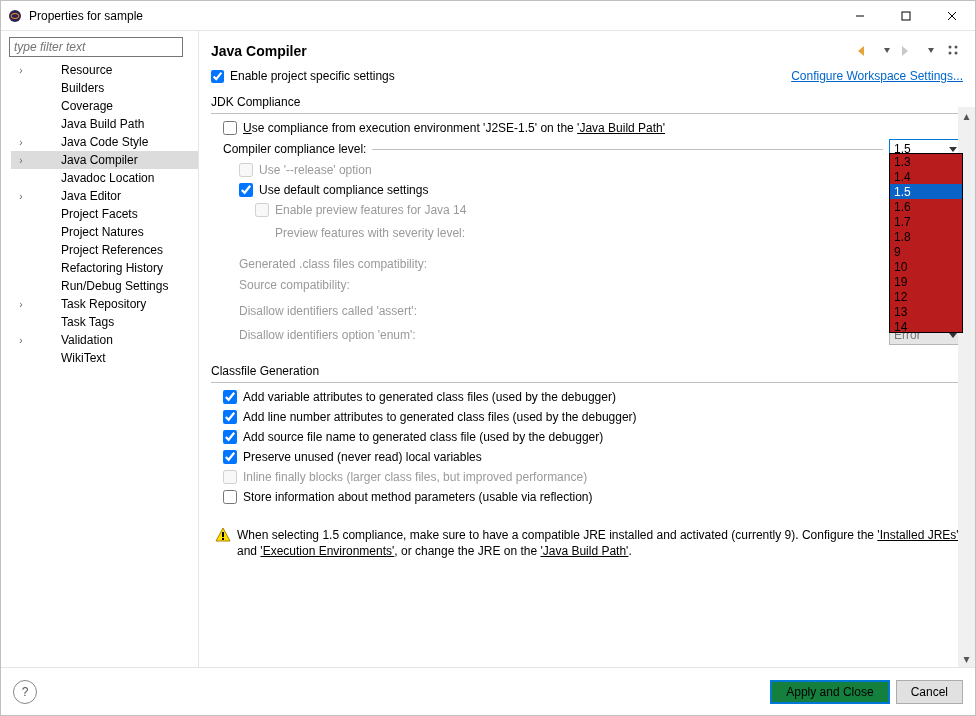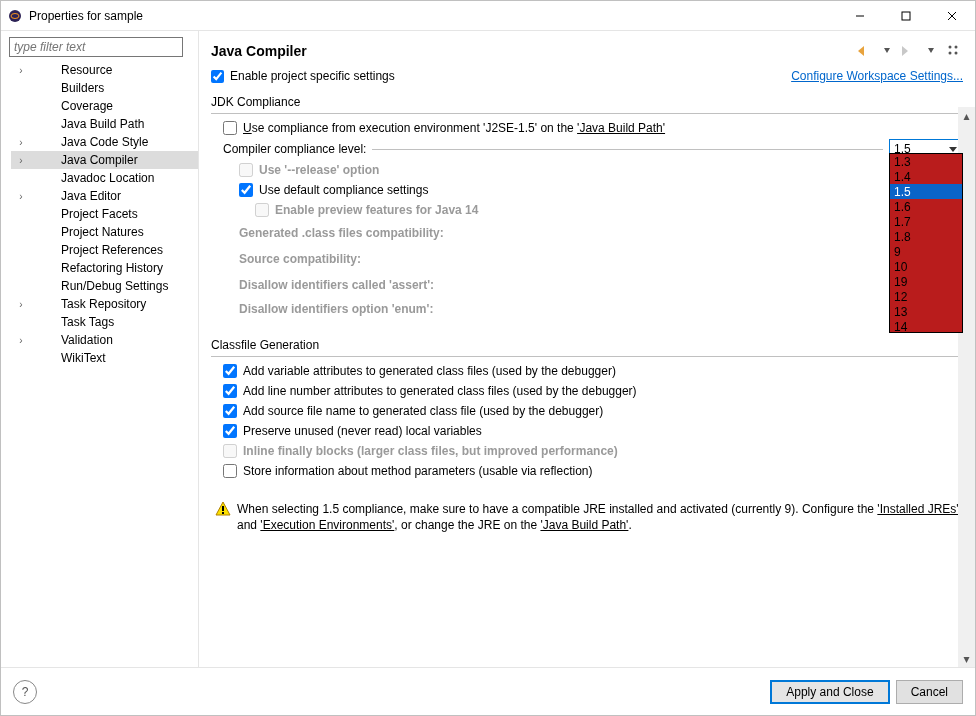--- a/index.html
+++ b/index.html
@@ -28,38 +28,38 @@
 .enable-row .link { flex: 1; text-align: right; color: #0066cc; text-decoration: underline; cursor: pointer; }
 .content { flex: 1; padding: 0 12px; overflow: auto; position: relative; }
 .group-title { padding: 6px 0 4px 0; }
 .group { border-top: 1px solid #c0c0c0; padding: 4px 0 8px 0; margin-bottom:4px;}
 .row { display: flex; align-items: center; min-height: 20px; padding: 1px 0; }
 .row .indent0 { width: 12px; }
 .row .indent1 { width: 28px; }
 .row .indent2 { width: 44px; }
 .row .check { width: 14px; height: 14px; margin-right: 6px; }
 .row label { flex: 1; }
-.row label.disabled { color: #9a9a9a; font-weight: bold; }
+.row label.disabled { color: #9a9a9a; }
 .linktxt { color: #000000; text-decoration: underline; cursor: pointer; }
 .combo { width: 74px; height: 20px; border: 1px solid #7a7a7a; background: #fff; position: relative; display:flex; align-items:center; padding:0 18px 0 4px;}
 .combo.disabled{ background:#e5e5e5; color:#777; border-color:#b5b5b5;}
 .combo::after{content:""; position:absolute; right:5px; top:7px; border-left:4px solid transparent; border-right:4px solid transparent; border-top:5px solid #333;}
 .comborow{ display:flex; align-items:center;}
 .comborow .line{ flex:1; border-top:1px solid #c0c0c0; margin:0 6px;}
 .dropdown{ position:absolute; right:12px; top:64px; width:74px; border:1px solid #000; background:#b91c1c; z-index:10; max-height:180px;}
 .dropdown div{ padding:1px 4px; height:15px; line-height:15px;}
 .dropdown div.sel{ background:#0a64c8; color:#fff;}
 .warnbox{ display:flex; padding:8px 4px 4px 4px;}
 .warnicon{ width:16px; height:16px; margin-right:6px; flex-shrink:0;}
 .warnbox p{ margin:0; line-height:16px;}
 .footer{ height:48px; border-top:1px solid #e5e5e5; display:flex; align-items:center; padding:0 12px;}
 .footer .help{ width:24px; height:24px; border:1px solid #888; border-radius:50%; display:flex; align-items:center; justify-content:center; color:#555;}
 .footer .spacer{ flex:1;}
 .footer button{ height:24px; padding:0 14px; background:#e1e1e1; border:1px solid #adadad; margin-left:6px;}
-.footer button.primary{ border:2px solid #0078d7; background:#e5e5e5;}
+.footer button.primary{ border:2px solid #0078d7; background:#15803d;}
 .scrollbar-right{ position:absolute; right:0; top:76px; bottom:0; width:17px; background:#f0f0f0;}
 .scrollbar-right .upbtn,.scrollbar-right .dnbtn{height:17px; display:flex; align-items:center; justify-content:center; color:#555;}
 .scrollbar-right .dnbtn{ position:absolute; bottom:0; width:100%;}
 u{ text-decoration: underline;}
 input[type=checkbox]{ width:13px; height:13px; margin:0;}
 </style>
 </head>
 <body>
 
 <div class="window">
@@ -232,20 +232,25 @@
               <div class="indent1"></div>
               <input type="checkbox" class="check" checked="" style="">
               <label>Use default compliance settings</label>
             </div>
           <div class="row">
               <div class="indent2"></div>
               <input type="checkbox" class="check" disabled="" style="">
               <label class="disabled">Enable preview features for Java 14</label>
             </div>
           <div class="row" style="height:26px;">
+              <div class="indent2"></div>
+              <div style="width:20px;"></div>
+              <label class="disabled">Preview features with severity level:</label>
+            </div>
+          <div class="row" style="height:26px;align-items:flex-end;">
               <div class="indent1"></div>
               <label class="disabled">Generated .class files compatibility:</label>
             </div>
           <div class="row" style="height:26px;justify-content:center;">
               <div class="indent1"></div>
               <label class="disabled">Source compatibility:</label>
             </div>
           <div class="row" style="height:26px;">
               <div class="indent1"></div>
               <label class="disabled">Disallow identifiers called 'assert':</label>

